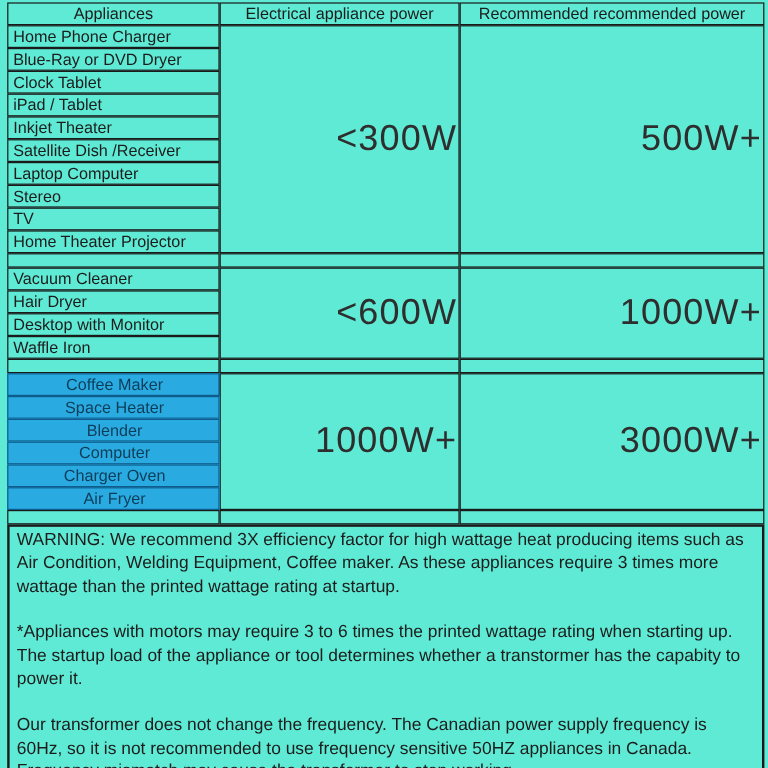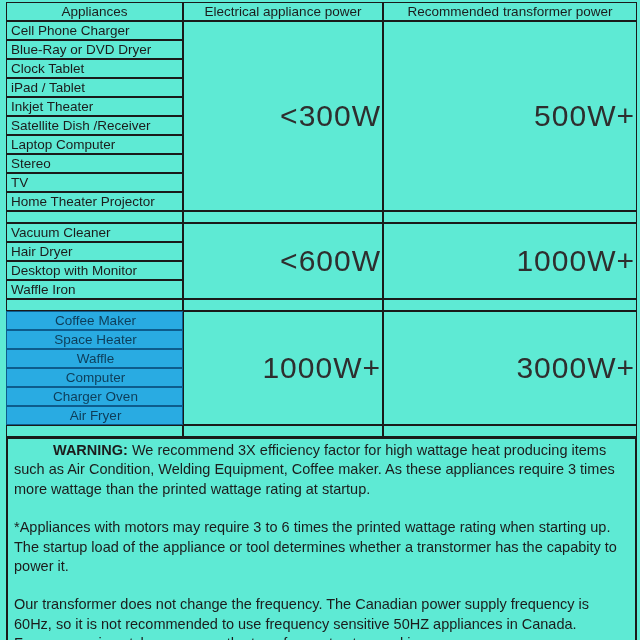--- a/index.html
+++ b/index.html
@@ -36,42 +36,42 @@
     color: var(--hl-text);
     text-align: center;
   }
   td.warn-cell {
     border: 2px solid var(--line); padding: 2px 6px 0 6px;
     font-size: 14.5px; line-height: 19.4px; vertical-align: top;
     white-space: normal; height: 193px;
   }
   td.warn-cell p { margin: 0 0 19px 0; }
   td.warn-cell p:last-child { margin-bottom: 0; }
-  .warn-label { font-weight: bold; margin-left: 39px; }
+  .warn-label { font-weight: normal; }
 </style>
 </head>
 <body>
 
 <div class="page">
   <table class="main-table">
     <colgroup>
         <col class="c1">
         <col class="c2">
         <col class="c3">
       </colgroup>
 
     <tbody>
         <tr>
       <th class="hcell">Appliances</th>
       <th class="hcell">Electrical appliance power</th>
-      <th class="hcell">Recommended transformer power</th>
+      <th class="hcell">Recommended recommended power</th>
     </tr>
 
     <tr>
-      <td class="acell">Cell Phone Charger</td>
+      <td class="acell">Home Phone Charger</td>
       <td class="pcell" rowspan="10">&lt;300W</td>
       <td class="pcell" rowspan="10">500W+</td>
     </tr>
     <tr>
           <td class="acell">Blue-Ray or DVD Dryer</td>
         </tr>
     <tr>
           <td class="acell">Clock Tablet</td>
         </tr>
     <tr>
@@ -125,21 +125,21 @@
 
     <tr>
       <td class="acell blue">Coffee Maker</td>
       <td class="pcell" rowspan="6">1000W+</td>
       <td class="pcell" rowspan="6">3000W+</td>
     </tr>
     <tr>
           <td class="acell blue">Space Heater</td>
         </tr>
     <tr>
-          <td class="acell blue">Waffle</td>
+          <td class="acell blue">Blender</td>
         </tr>
     <tr>
           <td class="acell blue">Computer</td>
         </tr>
     <tr>
           <td class="acell blue">Charger Oven</td>
         </tr>
     <tr>
           <td class="acell blue">Air Fryer</td>
         </tr>

